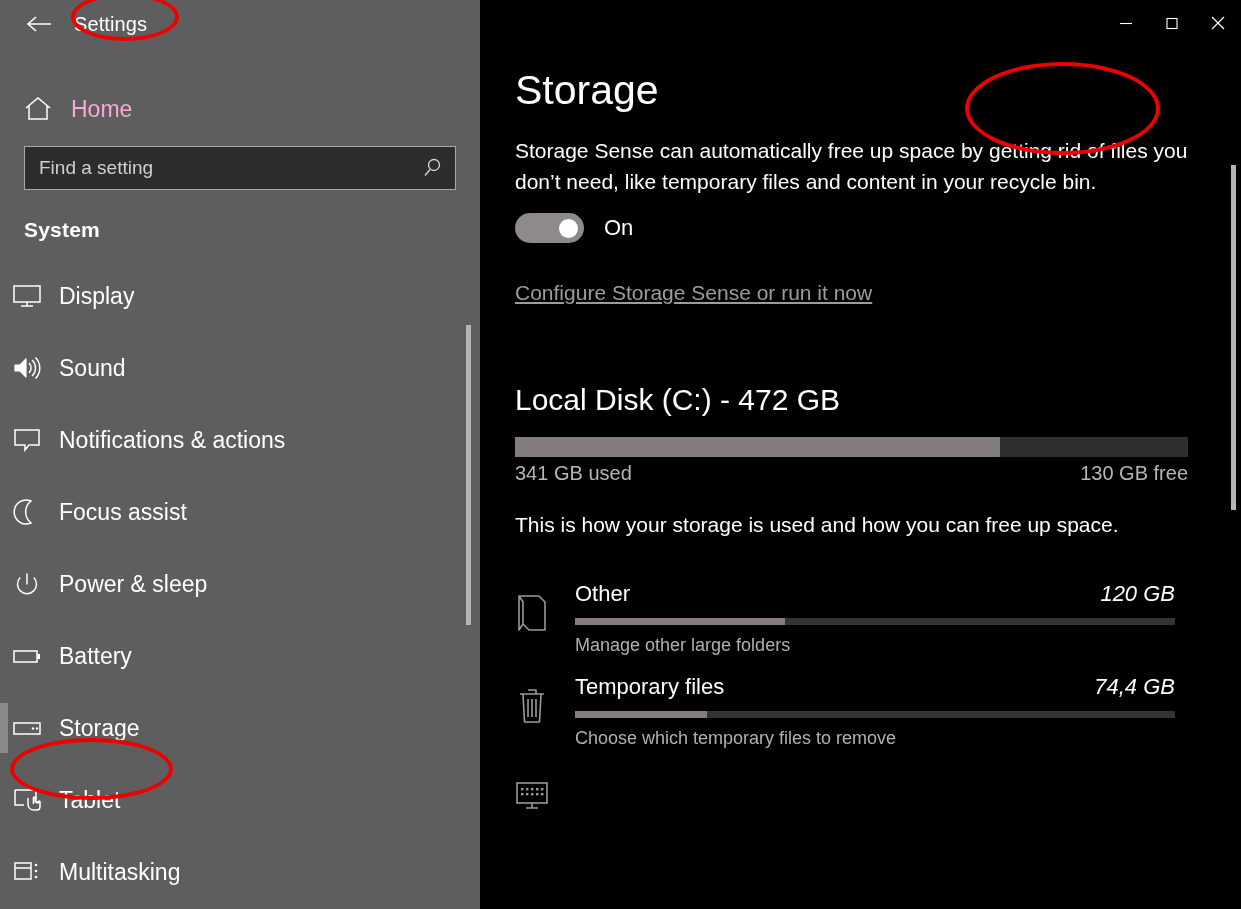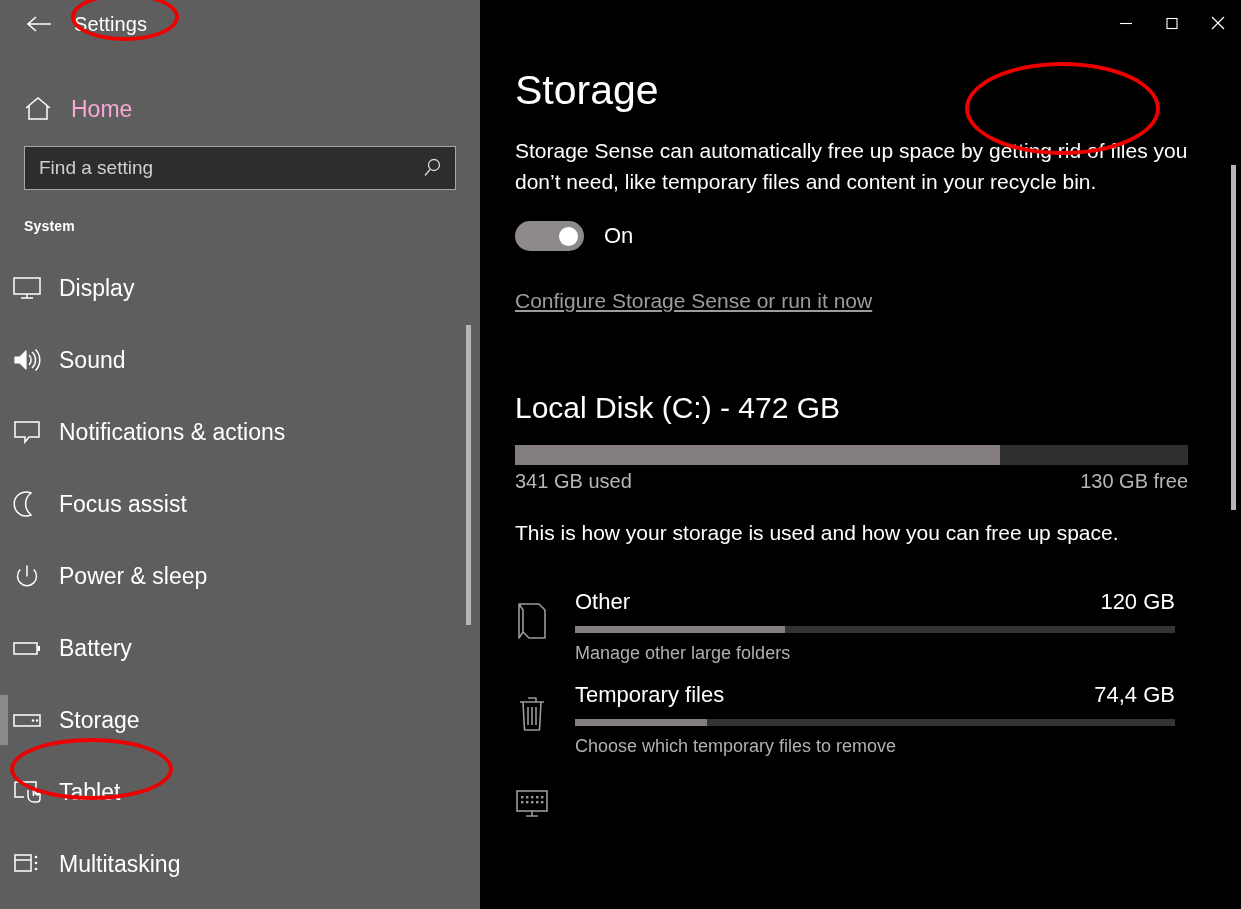--- a/index.html
+++ b/index.html
@@ -47,21 +47,21 @@
   }
   .search-box input {
     flex: 1; height: 100%; background: transparent; border: 0; outline: none;
     color: #e9e9e9; font-size: 19px; padding: 0 14px;
     font-family: "Liberation Sans", sans-serif;
   }
   .search-box input::placeholder { color: #cfcfcf; opacity: 1; }
   .search-ico { width: 44px; display:flex; align-items:center; justify-content:center; }
 
   .section-head {
-    color: #ffffff; font-size: 14px; font-weight: bold;
+    color: #ffffff; font-size: 21px; font-weight: bold;
     padding-left: 24px; margin-top: 28px; letter-spacing: .2px;
   }
 
   #navlist { margin-top: 18px; }
   .nav-item {
     position: relative;
     display: flex; align-items: center;
     height: 72px; padding-left: 12px;
   }
   .nav-item .ico {
@@ -91,21 +91,21 @@
   }
   .wbtn { width: 46px; display: flex; align-items: center; justify-content: center; }
 
   .content { padding: 68px 0 0 35px; }
   .page-title { color: #ffffff; font-size: 41px; font-weight: normal; line-height: 1.1; }
 
   .sense-desc {
     color: #ffffff; font-size: 21px; line-height: 31px;
     margin-top: 22px; max-width: 680px;
   }
-  .toggle-row { display: flex; align-items: center; margin-top: 24px; }
+  .toggle-row { display: flex; align-items: center; margin-top: 16px; }
   .toggle {
     width: 69px; height: 30px; border-radius: 15px; background: #8d8a89;
     position: relative; flex: 0 0 69px;
   }
   .toggle .knob {
     position: absolute; width: 19px; height: 19px; border-radius: 50%;
     background: #ffffff; top: 5.5px; right: 6px;
   }
   .toggle-label { color: #ffffff; font-size: 22px; margin-left: 20px; }
   .sense-link { color: #9c9c9c; font-size: 21px; margin-top: 38px; display: inline-block; }
@@ -124,21 +124,21 @@
 
   .cat-list { margin-top: 26px; }
   .cat-item { display: flex; margin-top: 0; padding-top: 18px; }
   .cat-ico {
     width: 60px; flex: 0 0 60px; display: flex; justify-content: flex-start;
     align-items: flex-start; padding-top: 12px;
   }
   .cat-body { flex: 1; max-width: 600px; }
   .cat-head { display: flex; justify-content: space-between; align-items: baseline; }
   .cat-name { color: #ffffff; font-size: 22px; }
-  .cat-size { color: #ffffff; font-size: 22px; }
+  .cat-size { color: #ffffff; font-size: 22px; font-style: italic; }
   .cat-bar {
     margin-top: 11px; height: 7px; background: #333333; width: 600px; position: relative;
   }
   .cat-bar .fill { height: 100%; background: #837d7d; }
   .cat-sub { color: #b0b0b0; font-size: 18px; margin-top: 10px; }
 
   
   #main-scroll {
     position: absolute; right: 5px; top: 165px;
     width: 5px; height: 345px; background: #b5b5b5;

